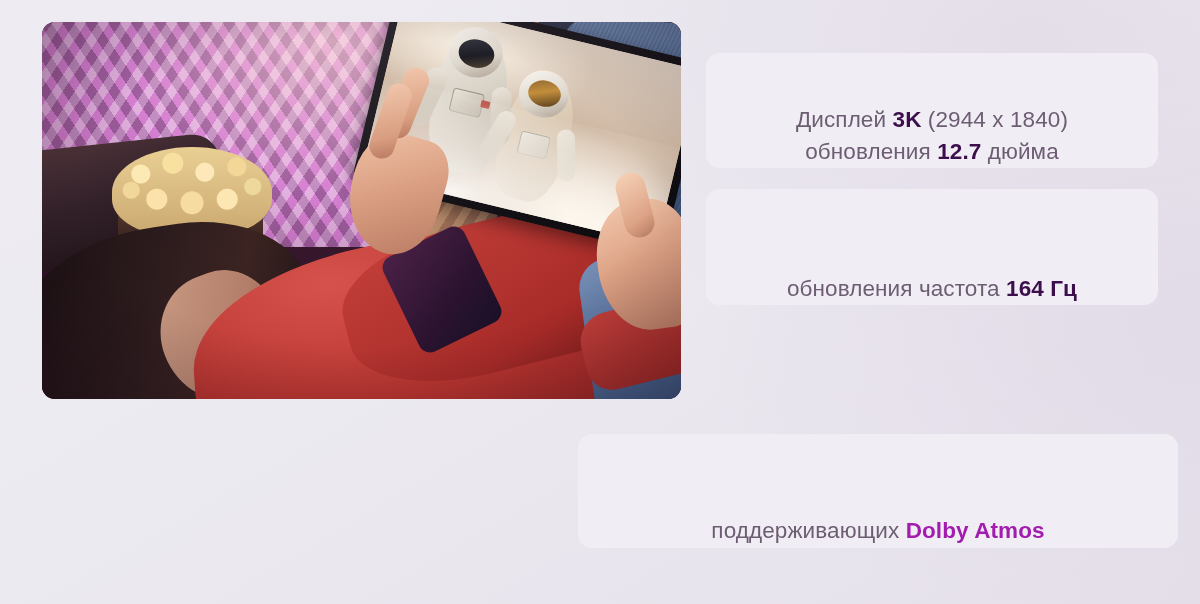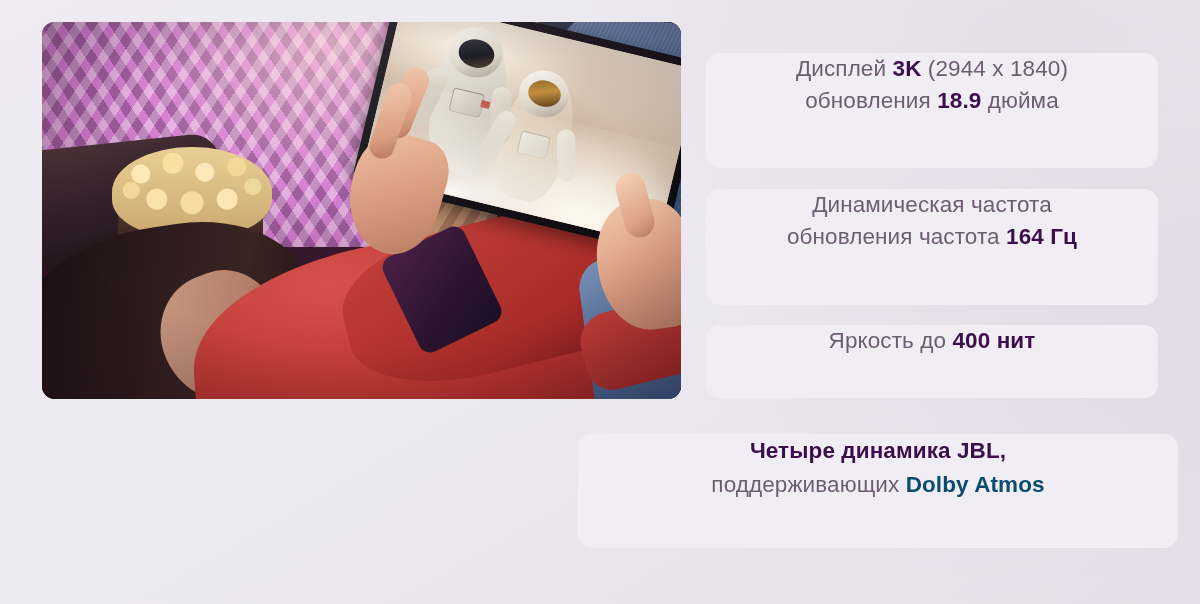--- a/index.html
+++ b/index.html
@@ -340,21 +340,21 @@
       radial-gradient(ellipse 80% 75% at 50% 45%, rgba(0,0,0,0) 55%, rgba(25,8,20,0.30) 100%);
     pointer-events: none;
   }
 
   
   .card {
     position: absolute;
     background: #f0eef4;
     border-radius: 14px;
     display: flex;
-    align-items: flex-start;
+    align-items: flex-end;
     justify-content: center;
     text-align: center;
     box-sizing: border-box;
   }
   .card-text {
     font-size: 22.5px;
     line-height: 32px;
     color: #6d5d73;
     letter-spacing: 0.1px;
     padding: 0 26px;
@@ -365,21 +365,21 @@
   }
 
   #card-display  { left: 706px; top: 53px;  width: 452px; height: 115px; }
   #card-refresh  { left: 706px; top: 189px; width: 452px; height: 116px; }
   #card-bright   { left: 706px; top: 325px; width: 452px; height: 73px;  }
   #card-audio    { left: 578px; top: 434px; width: 600px; height: 114px; }
 
   #card-audio .card-text { line-height: 34px; }
   .audio-line1 { font-weight: 700; color: #3c0f4c; }
   .audio-line2 { color: #6d5d73; }
-  .audio-line2 b { color: #0c4a6e; font-weight: 700; }
+  .audio-line2 b { color: #a21caf; font-weight: 700; }
 </style>
 </head>
 <body>
 
 <div class="page">
 
   <div class="photo">
     <div class="photo-inner">
       <div class="wall"></div>
       <div class="wall-glow"></div>
@@ -424,37 +424,32 @@
       <div class="hand-right"></div>
       <div class="thumb-r"></div>
 
       <div class="photo-vignette"></div>
     </div>
   </div>
 
   <div class="card" id="card-display">
     <div class="card-text">
       <span>Дисплей </span><b>3K</b><span> (2944 х 1840)</span><br>
-      <span>обновления  </span><b>18.9</b><span> дюйма</span>
+      <span>обновления  </span><b>12.7</b><span> дюйма</span>
     </div>
   </div>
 
   <div class="card" id="card-refresh">
     <div class="card-text">
-      <span>Динамическая частота</span><br>
+      <br>
       <span>обновления частота </span><b>164 Гц</b>
     </div>
   </div>
 
-  <div class="card" id="card-bright">
-    <div class="card-text">
-      <span>Яркость до </span><b>400 нит</b>
-    </div>
-  </div>
 
   <div class="card" id="card-audio">
     <div class="card-text">
-      <span class="audio-line1">Четыре динамика JBL,</span><br>
+      <br>
       <span class="audio-line2"><span>поддерживающих  </span><b>Dolby Atmos</b></span>
     </div>
   </div>
 
 </div>
 
 </body></html>

